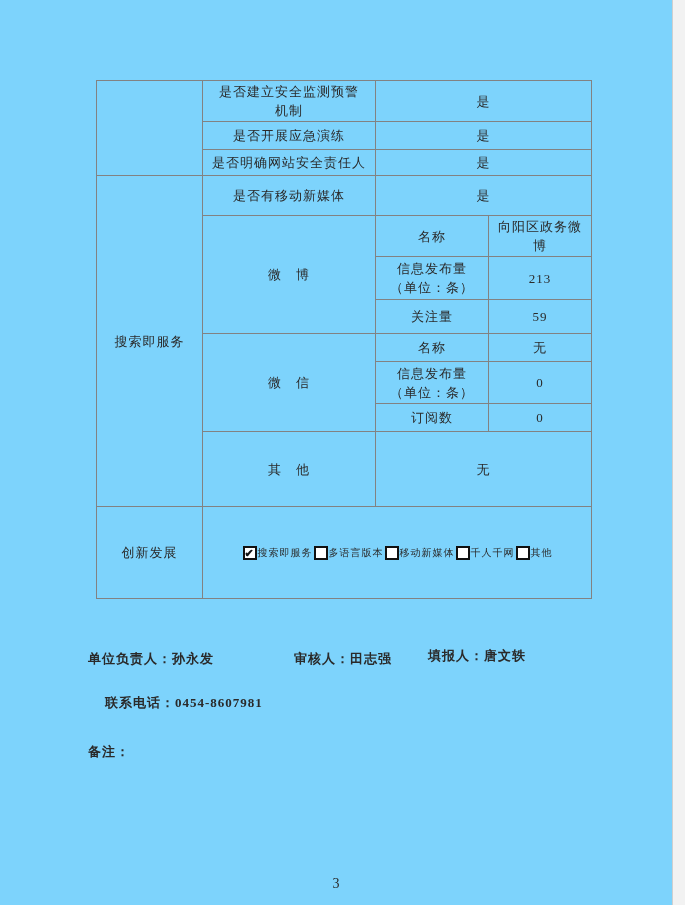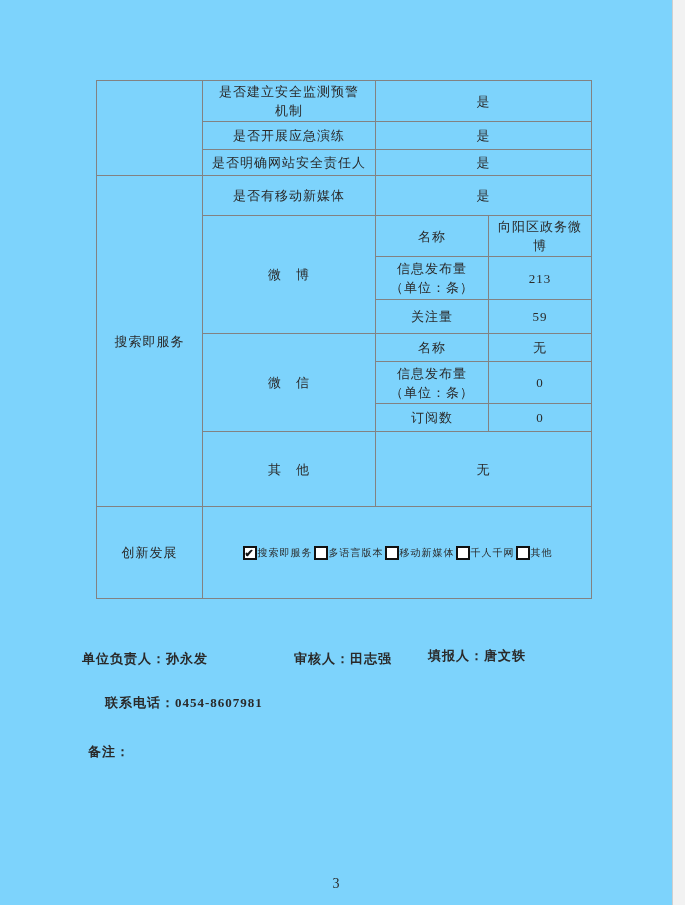--- a/index.html
+++ b/index.html
@@ -148,21 +148,21 @@
               <span class="cb"></span>
               <span>千人千网</span>
               <span class="cb"></span>
               <span>其他</span>
         </div>
       </td>
     </tr>
   </tbody>
     </table>
 
-  <div class="f-item" style="left:82px; top:650px;"><span>单位负责人：</span><span>孙永发</span></div>
+  <div class="f-item" style="left:88px; top:650px;"><span>单位负责人：</span><span>孙永发</span></div>
   <div class="f-item" style="left:294px; top:650px;"><span>审核人：</span><span>田志强</span></div>
   <div class="f-item" style="left:428px; top:647px;"><span>填报人：</span><span>唐文轶</span></div>
   <div class="f-item" style="left:105px; top:694px;"><span>联系电话：</span><span>0454-8607981</span></div>
   <div class="f-item" style="left:88px; top:743px;"><span>备注：</span></div>
 
   <div class="page-num">3</div>
 
   <div class="right-strip"></div>
 </div>
 

